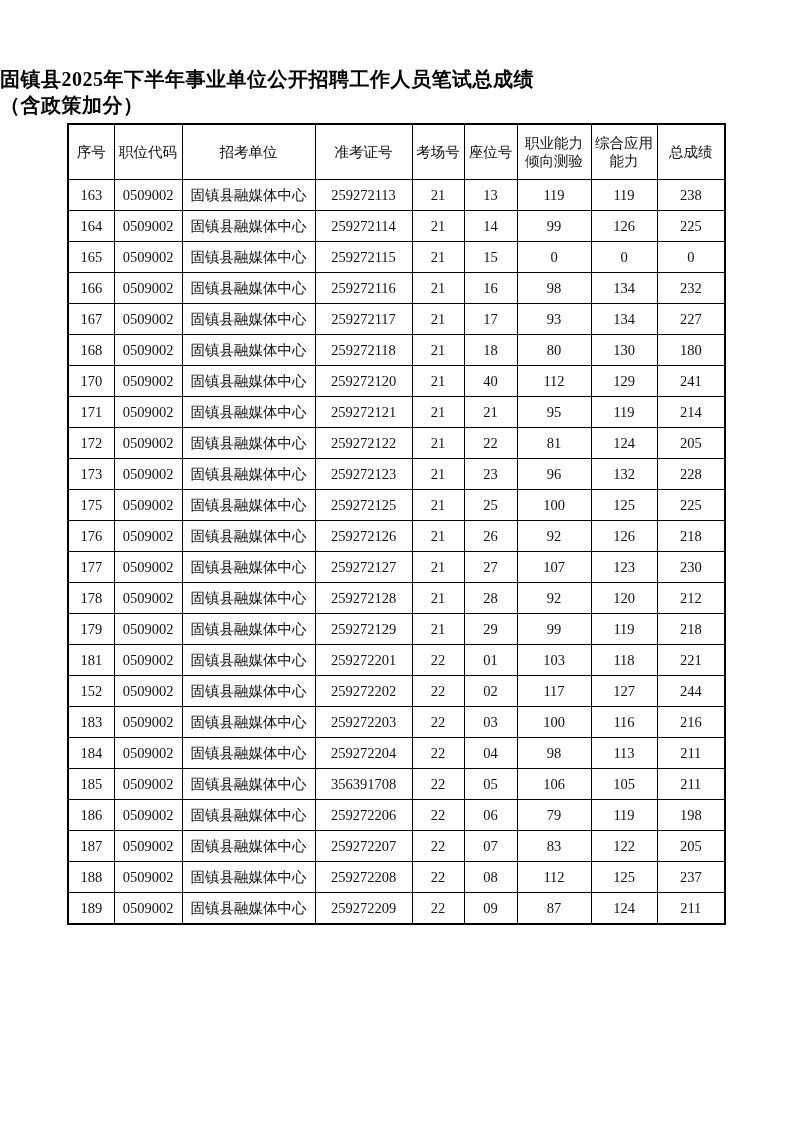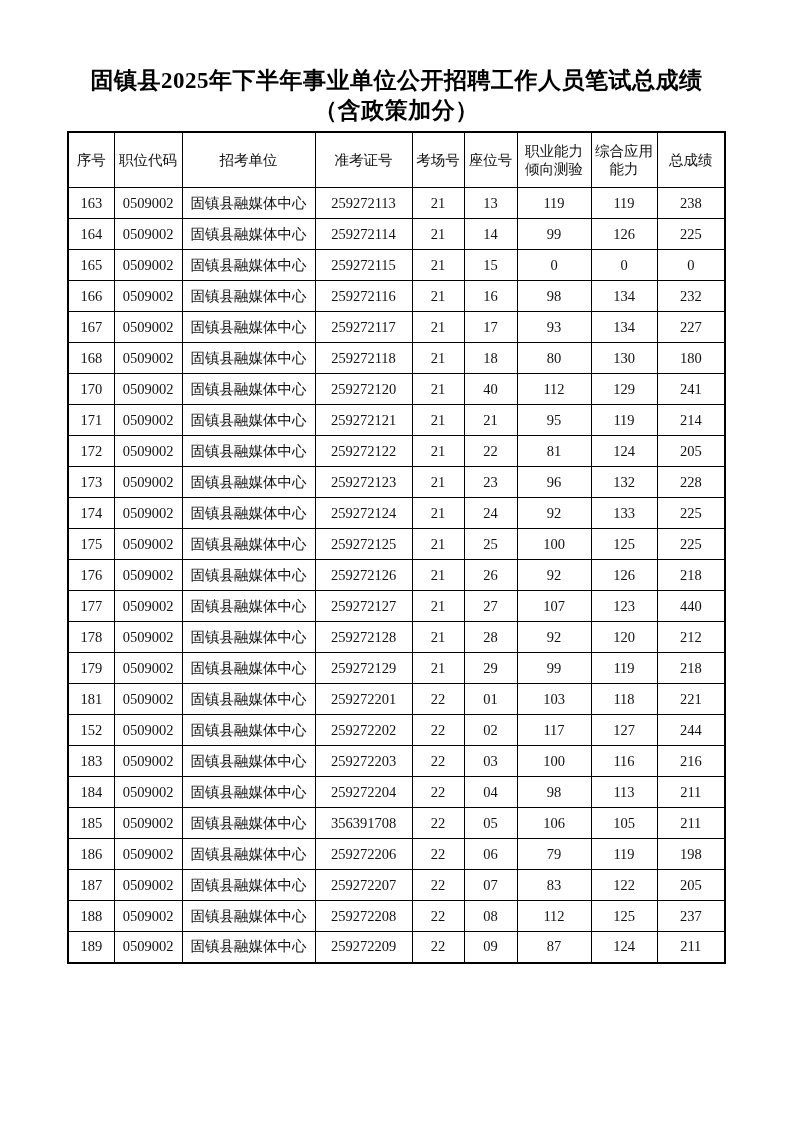--- a/index.html
+++ b/index.html
@@ -7,24 +7,23 @@
   body {
     width: 793px;
     height: 1122px;
     position: relative;
     font-family: "Liberation Serif", "DejaVu Serif", serif;
     color: #111111;
     overflow: hidden;
   }
   .doc-title {
     margin-top: 66px;
-    text-align: center;
     font-family: "Liberation Serif", "DejaVu Serif", serif;
     font-weight: bold;
-    font-size: 23px;
+    font-size: 20px;
     line-height: 1.32;
     color: #000000;
     letter-spacing: 0.5px;
   }
   table.score-table {
     border-collapse: collapse;
     table-layout: fixed;
     margin: 4px auto 0 auto;
     width: 657px;
     border: 2.5px solid #000000;
@@ -188,31 +187,20 @@
         <td>0509002</td>
         <td>固镇县融媒体中心</td>
         <td>259272123</td>
         <td>21</td>
         <td>23</td>
         <td>96</td>
         <td>132</td>
         <td>228</td>
       </tr>
       <tr>
-        <td>174</td>
-        <td>0509002</td>
-        <td>固镇县融媒体中心</td>
-        <td>259272124</td>
-        <td>21</td>
-        <td>24</td>
-        <td>92</td>
-        <td>133</td>
-        <td>225</td>
-      </tr>
-      <tr>
         <td>175</td>
         <td>0509002</td>
         <td>固镇县融媒体中心</td>
         <td>259272125</td>
         <td>21</td>
         <td>25</td>
         <td>100</td>
         <td>125</td>
         <td>225</td>
       </tr>
@@ -229,21 +217,21 @@
       </tr>
       <tr>
         <td>177</td>
         <td>0509002</td>
         <td>固镇县融媒体中心</td>
         <td>259272127</td>
         <td>21</td>
         <td>27</td>
         <td>107</td>
         <td>123</td>
-        <td>440</td>
+        <td>230</td>
       </tr>
       <tr>
         <td>178</td>
         <td>0509002</td>
         <td>固镇县融媒体中心</td>
         <td>259272128</td>
         <td>21</td>
         <td>28</td>
         <td>92</td>
         <td>120</td>

